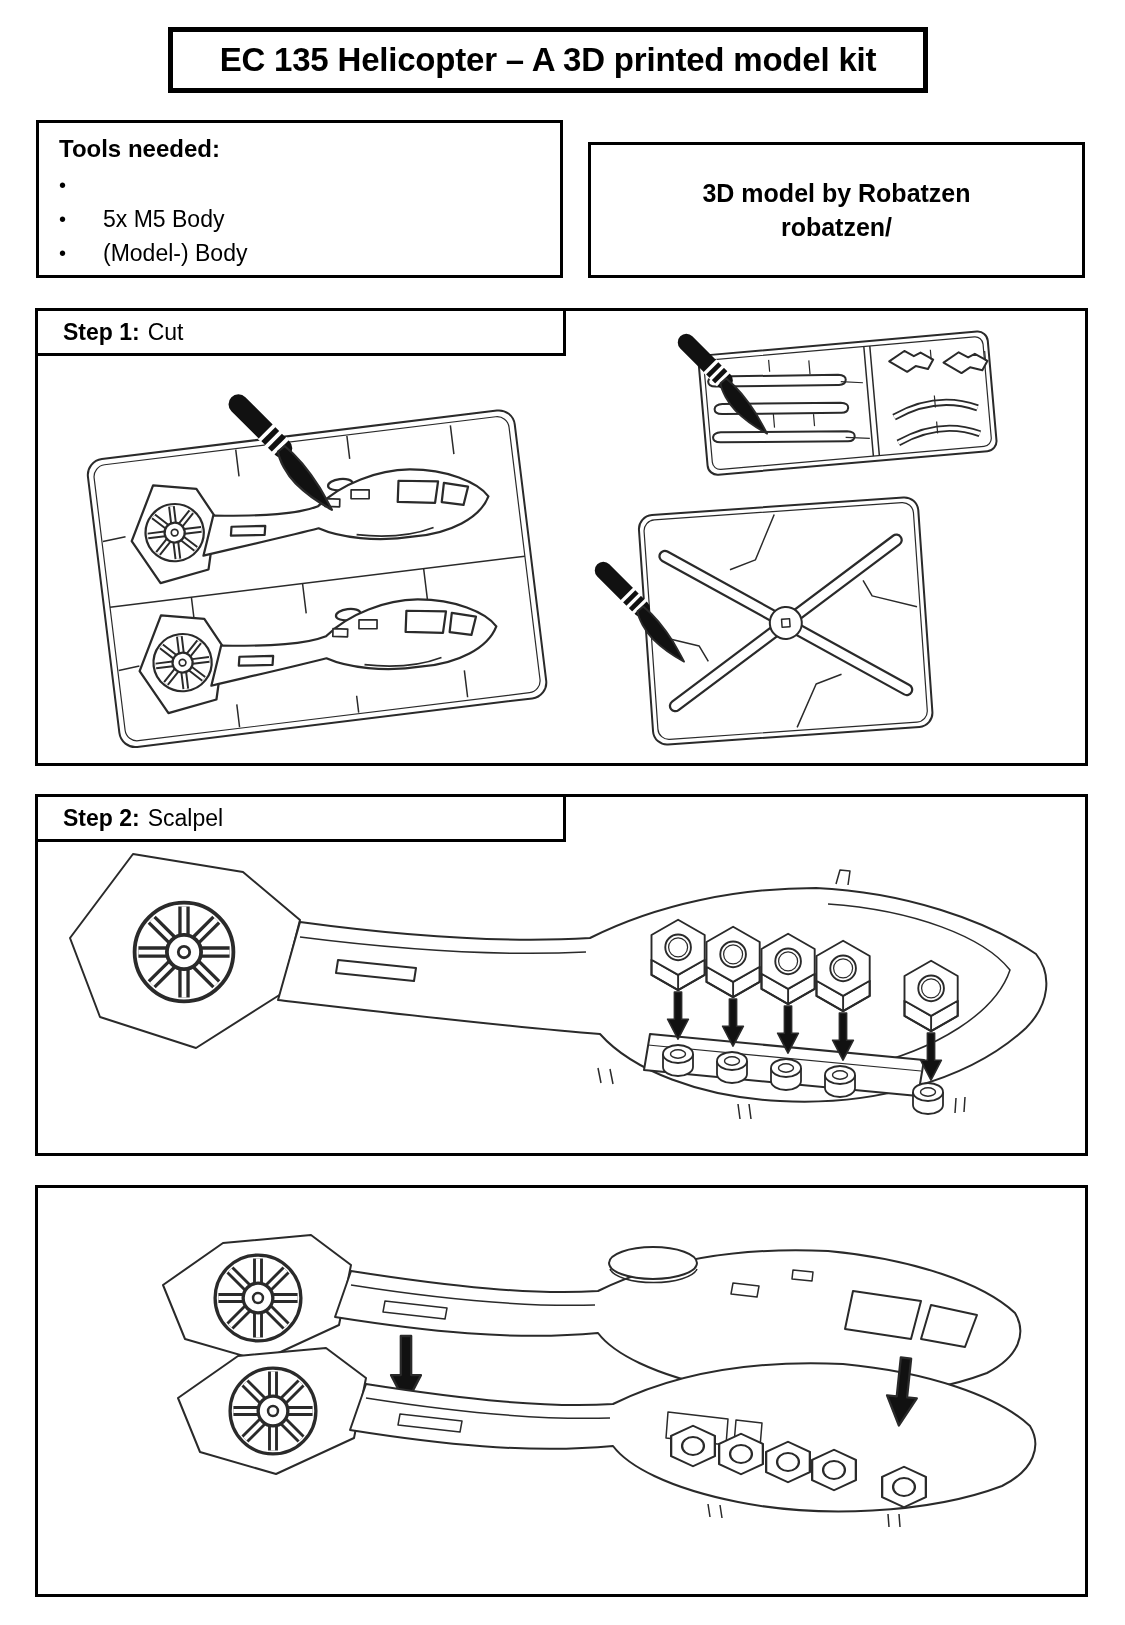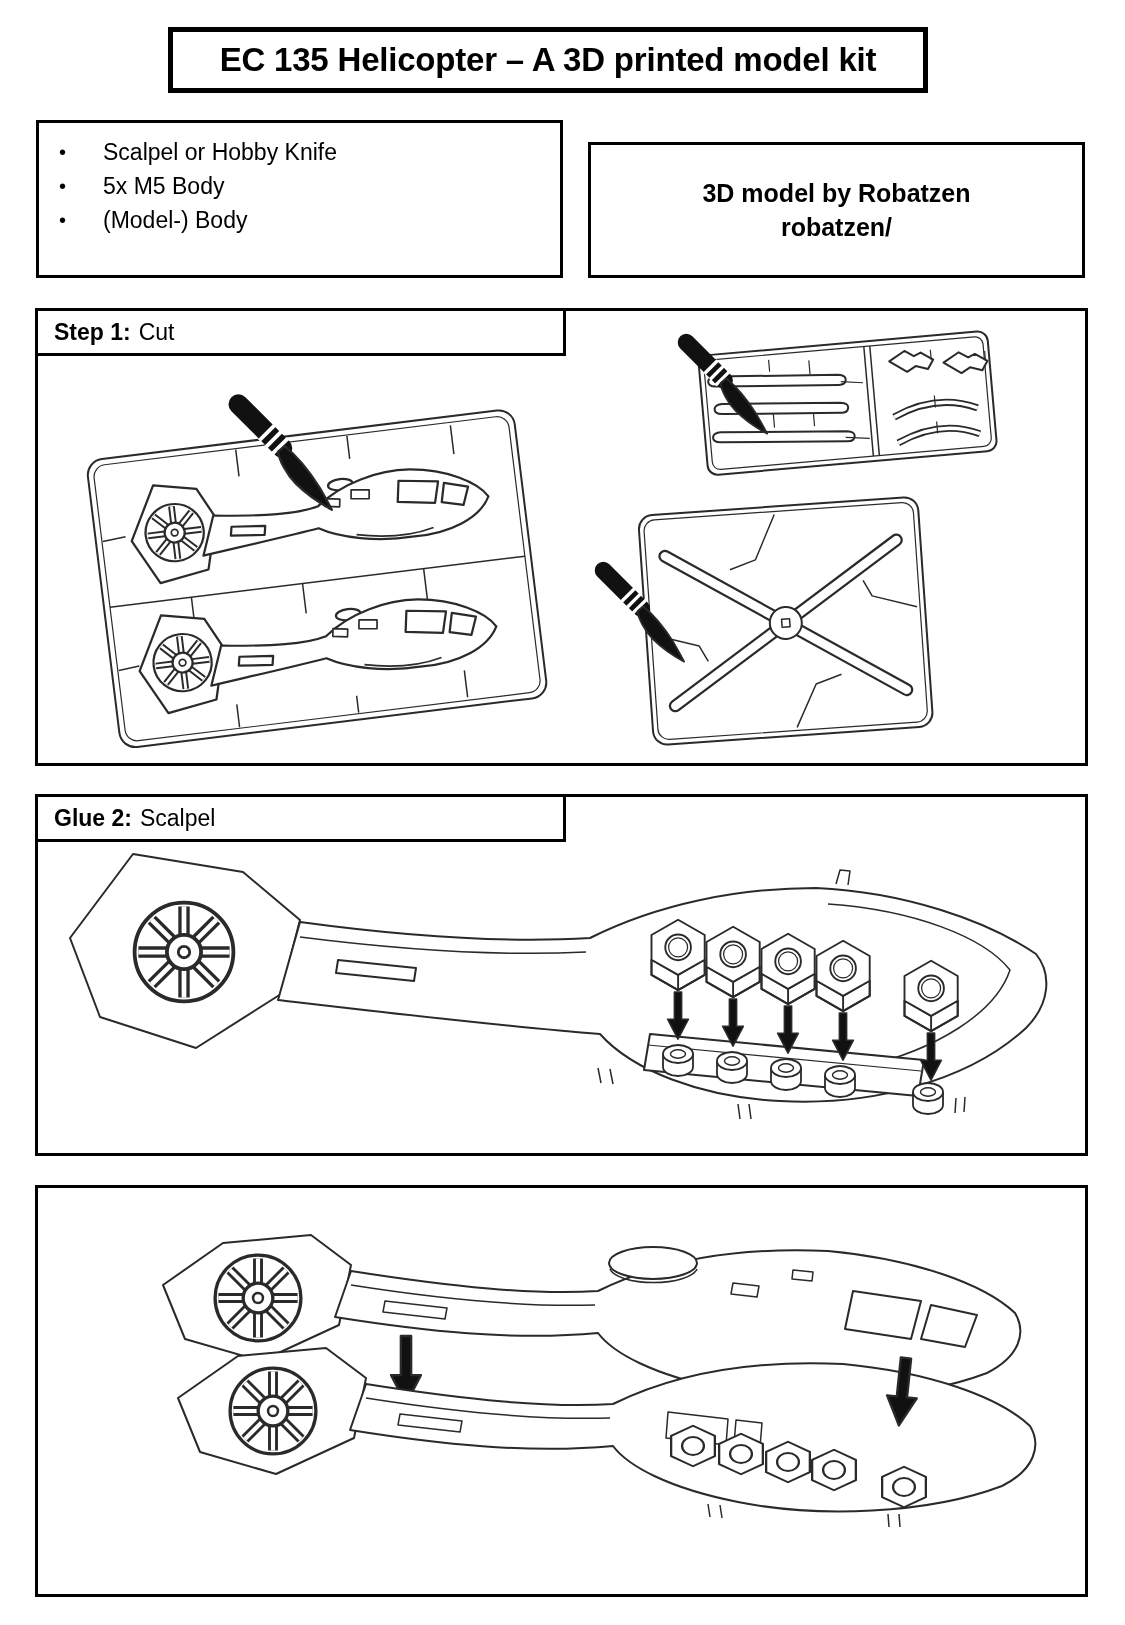--- a/index.html
+++ b/index.html
@@ -20,21 +20,21 @@
   #credit-box{left:588px;top:142px;width:497px;height:136px;display:flex;flex-direction:column;
               align-items:center;justify-content:center;text-align:center;
               font-weight:bold;font-size:25px;line-height:34px;}
 
   .step-box{left:35px;width:1053px;}
   #step1{top:308px;height:458px;}
   #step2{top:794px;height:362px;}
   #step3{top:1185px;height:412px;}
   .step-label{position:absolute;left:-3px;top:-3px;width:531px;height:48px;border:3px solid #000;
               box-sizing:border-box;background:#fff;display:flex;align-items:center;
-              padding-left:16px;font-size:23px;z-index:2;}
+              padding-left:25px;font-size:23px;z-index:2;}
   .step-label .b{font-weight:bold;margin-right:8px;}
   .step-art{position:absolute;left:0;top:0;width:100%;height:100%;z-index:1;}
   .hidden-defs{position:absolute;width:0;height:0;overflow:hidden;}
 </style>
 </head>
 <body>
 
 <div class="page">
 
   <svg class="hidden-defs" aria-hidden="true">
@@ -99,24 +99,24 @@
         <path d="M600,178 l2,13 m10,-12 l2,13 M780,188 l1,13 m10,-13 l1,13" stroke-width="1.5"></path>
       </g>
     </defs>
   </svg>
 
   <div class="frame" id="title-box">
     <span class="t">EC 135 Helicopter – A 3D printed model kit</span>
   </div>
 
   <div class="frame" id="tools-box">
+    <div class="tools-heading">Tools needed:</div>
     <ul class="tools-list">
       <li>
         <span class="bullet">•</span>
-        <span>Scalpel or Hobby Knife</span>
       </li>
       <li>
         <span class="bullet">•</span>
         <span>5x M5 Body</span>
       </li>
       <li>
         <span class="bullet">•</span>
         <span>(Model-) Body</span>
       </li>
     </ul>
@@ -202,21 +202,21 @@
         <use href="#nut3d" transform="translate(769,95) scale(0.95)"></use>
         <use href="#nut3d" transform="translate(857,115) scale(0.95)"></use>
         <use href="#arrowD" transform="translate(640,150) scale(0.8)"></use>
         <use href="#arrowD" transform="translate(695,157) scale(0.8)"></use>
         <use href="#arrowD" transform="translate(750,164) scale(0.8)"></use>
         <use href="#arrowD" transform="translate(805,171) scale(0.8)"></use>
         <use href="#arrowD" transform="translate(893,191) scale(0.8)"></use>
       </g>
     </svg>
     <div class="step-label">
-      <span class="b">Glue 2:</span>
+      <span class="b">Step 2:</span>
       <span>Scalpel</span>
     </div>
   </div>
 
   <div class="frame step-box" id="step3">
     <svg class="step-art" viewBox="0 0 1047 406" fill="none" stroke="#2a2a2a" stroke-width="2" stroke-linejoin="round" aria-label="Upper fuselage half glued down onto the lower fuselage half holding the nuts">
       <g transform="translate(0,30)">
         <g transform="translate(55,-5)">
           <use href="#shell3"></use>
           <ellipse cx="560" cy="50" rx="44" ry="16" fill="#fff"></ellipse>

